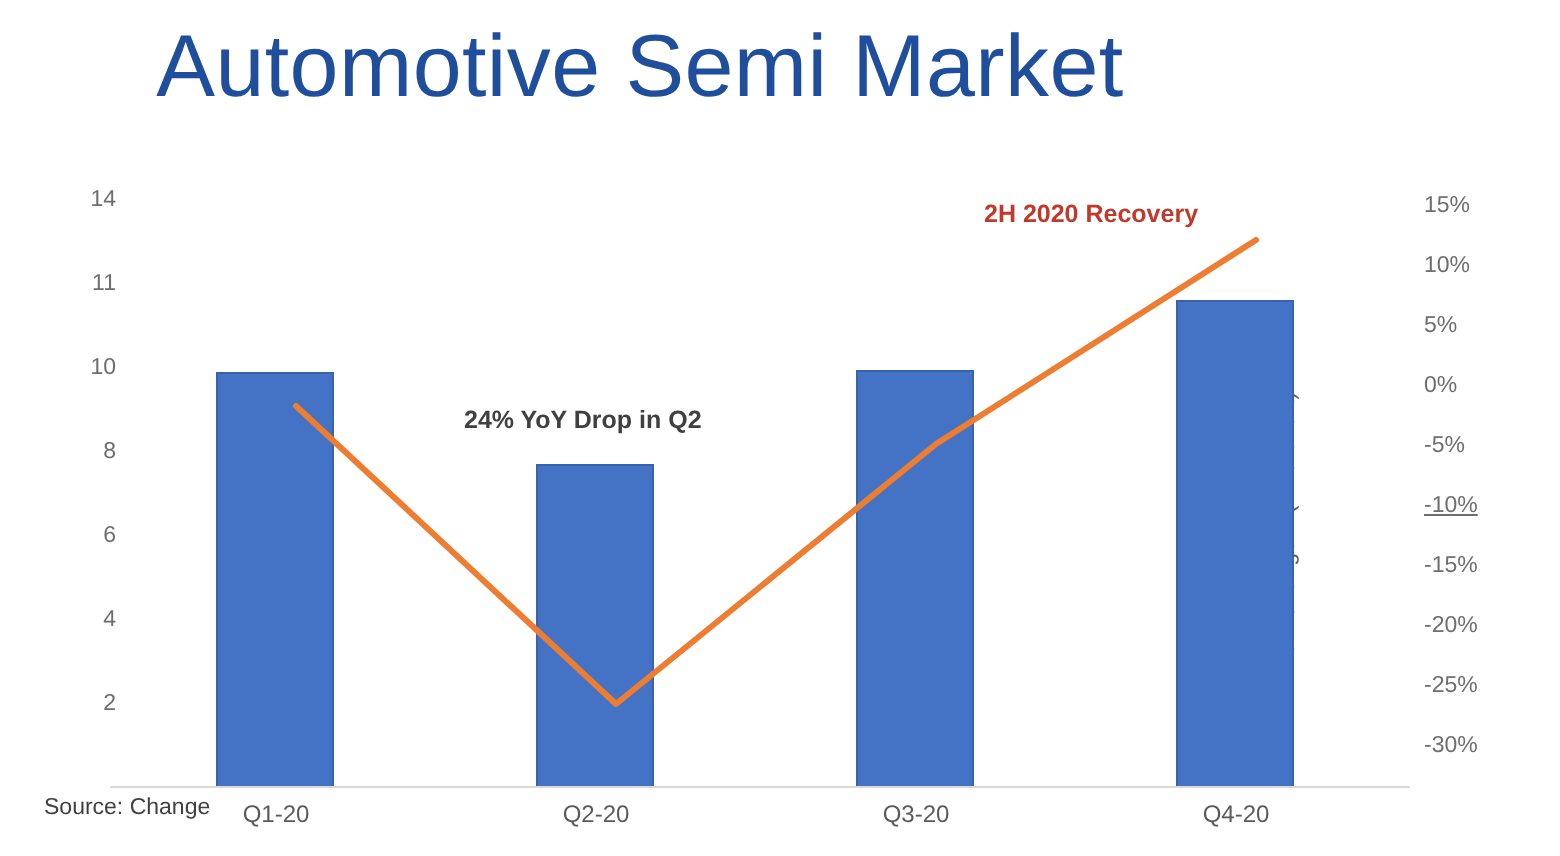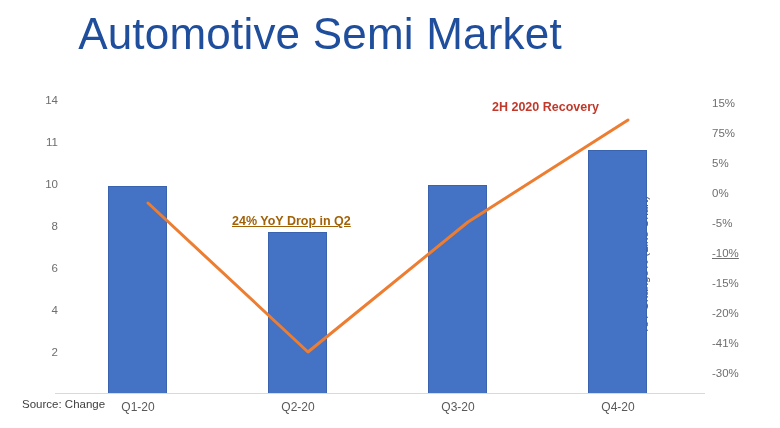--- a/index.html
+++ b/index.html
@@ -103,23 +103,22 @@
   
   .annotation {
     position: absolute;
     font-size: 12.5px;
     font-weight: bold;
     white-space: nowrap;
     text-align: right;
   }
   #annot-q2 {
     left: 232px;
-    top: 214px;
-    color: #a16207;
-    text-decoration: underline;
+    top: 203px;
+    color: #404040;
   }
   #annot-h2 {
     left: 492px;
     top: 100px;
     color: #C0392B;
   }
 
   
   #source-note {
     position: absolute;
@@ -139,28 +138,28 @@
 
   <div class="y-left-tick" style="left:18px; top:94px;">14</div>
   <div class="y-left-tick" style="left:18px; top:136px;">11</div>
   <div class="y-left-tick" style="left:18px; top:178px;">10</div>
   <div class="y-left-tick" style="left:18px; top:220px;">8</div>
   <div class="y-left-tick" style="left:18px; top:262px;">6</div>
   <div class="y-left-tick" style="left:18px; top:304px;">4</div>
   <div class="y-left-tick" style="left:18px; top:346px;">2</div>
 
   <div class="y-right-tick" style="left:712px; top:97px;">15%</div>
-  <div class="y-right-tick" style="left:712px; top:127px;">75%</div>
+  <div class="y-right-tick" style="left:712px; top:127px;">10%</div>
   <div class="y-right-tick" style="left:712px; top:157px;">5%</div>
   <div class="y-right-tick" style="left:712px; top:187px;">0%</div>
   <div class="y-right-tick" style="left:712px; top:217px;">-5%</div>
   <div class="y-right-tick" style="left:712px; top:247px;text-decoration:underline;">-10%</div>
   <div class="y-right-tick" style="left:712px; top:277px;">-15%</div>
   <div class="y-right-tick" style="left:712px; top:307px;">-20%</div>
-  <div class="y-right-tick" style="left:712px; top:337px;">-41%</div>
+  <div class="y-right-tick" style="left:712px; top:337px;">-25%</div>
   <div class="y-right-tick" style="left:712px; top:367px;">-30%</div>
 
   <div id="y-right-title">YoY Change% (Line Chart)</div>
 
   <div class="bar" style="left:108px; top:186px; width:59px; height:208px;"></div>
   <div class="bar" style="left:268px; top:232px; width:59px; height:162px;"></div>
   <div class="bar" style="left:428px; top:185px; width:59px; height:209px;"></div>
   <div class="bar" style="left:588px; top:150px; width:59px; height:244px;"></div>
 
   <div id="axis-line"></div>

